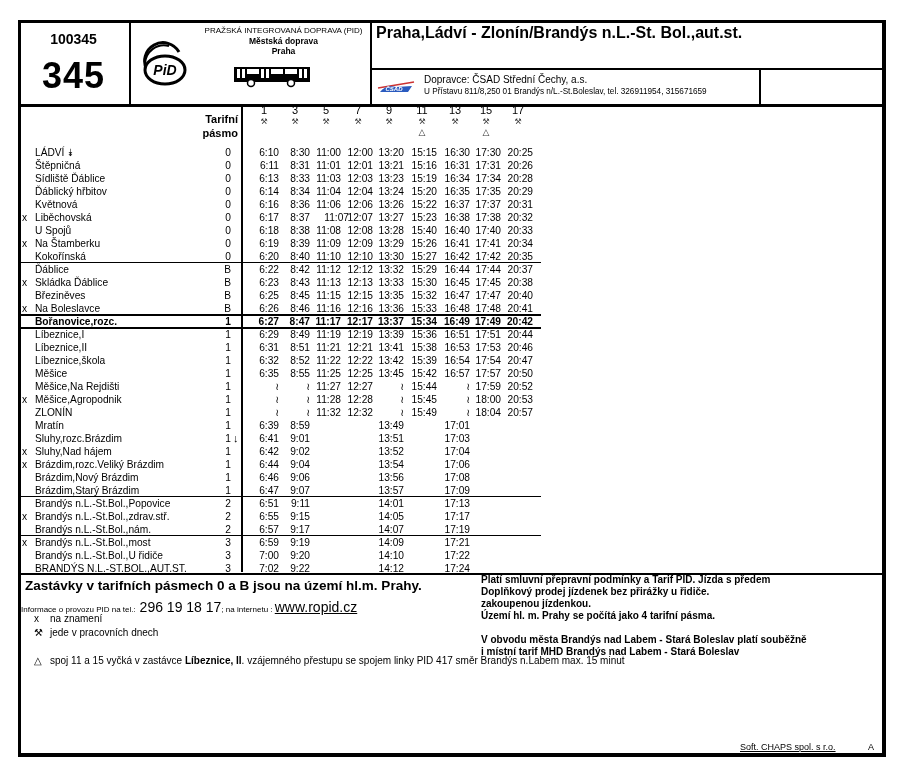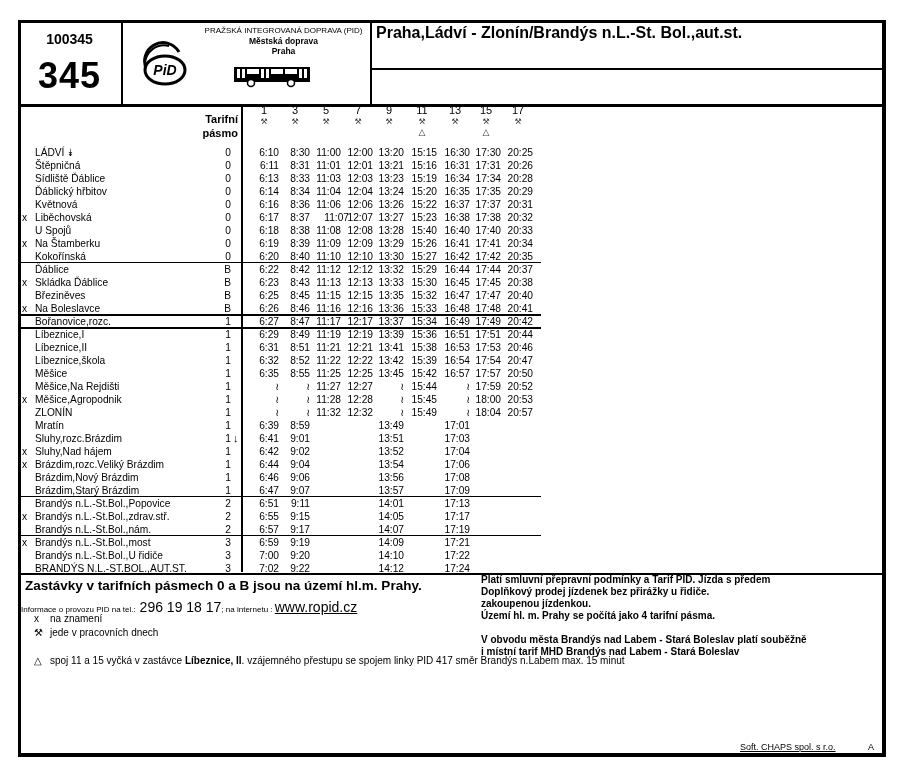--- a/index.html
+++ b/index.html
@@ -1,19 +1,19 @@
 <!DOCTYPE html>
 <html><head>
 <meta charset="utf-8">
 <style>
   html, body { margin:0; padding:0; background:#fff; }
   body { width:900px; height:778px; position:relative; font-family:"Liberation Sans", sans-serif; color:#000; overflow:hidden; }
   .frame { position:absolute; left:18px; top:20px; width:868px; height:737px; border:3px solid #000; border-right-width:4px; border-bottom-width:4px; box-sizing:border-box; }
   .hdr { position:absolute; left:18px; top:20px; width:868px; height:84px; }
-  .cell-num { position:absolute; left:0; top:0; width:105px; height:84px; border-right:2px solid #000; box-sizing:border-box; text-align:center; }
+  .cell-num { position:absolute; left:0; top:0; width:113px; height:84px; border-right:2px solid #000; box-sizing:border-box; text-align:center; }
   .code { font-size:14px; font-weight:bold; margin-top:11px; }
   .line { font-size:36px; font-weight:bold; margin-top:8px; letter-spacing:1px; }
   .cell-pid { position:absolute; left:113px; top:0; width:241px; height:84px; border-right:2px solid #000; box-sizing:border-box; }
   .pid-logo { position:absolute; left:8px; top:20px; width:50px; height:50px; }
   .pid-text { position:absolute; left:70px; top:6px; width:165px; text-align:center; font-size:8px; line-height:10px; }
   .pid-text .b { font-weight:bold; font-size:8.5px; }
   .bus { position:absolute; left:102px; top:46px; width:78px; height:22px; }
   .cell-route { position:absolute; left:354px; top:0; width:514px; height:50px; border-bottom:2px solid #000; box-sizing:border-box; }
   .route-title { font-size:16px; font-weight:bold; margin:4px 0 0 4px; }
   .cell-oper { position:absolute; left:354px; top:50px; width:389px; height:34px; border-right:2px solid #000; box-sizing:border-box; }
@@ -22,21 +22,21 @@
   .oper2 { position:absolute; left:52px; top:17px; font-size:8.2px; }
   .cell-valid { position:absolute; left:743px; top:50px; width:122px; height:34px; text-align:center; font-size:11px; font-weight:bold; line-height:15px; padding-top:2px; box-sizing:border-box; }
   .hdr-line { position:absolute; left:18px; top:104px; width:868px; height:0; border-top:3px solid #000; }
   .tt-divider { position:absolute; left:241px; top:107px; width:0; height:465px; border-left:2px solid #000; }
   .tarif-hdr { position:absolute; left:180px; top:112px; font-size:11px; font-weight:bold; text-align:right; line-height:14px; width:58px; }
   .trip-hdr { position:absolute; top:105px; font-size:11px; text-align:center; width:30px; line-height:11px; }
   .trip-hdr .sym { font-size:8px; display:block; color:#333; }
   .trip-hdr .tri { font-size:9px; display:block; height:11px; color:#333; }
   .rows { position:absolute; left:21px; top:146px; width:520px; }
   .row { position:relative; height:13px; font-size:10.2px; line-height:13px; white-space:nowrap; }
-  .row.bold { font-weight:normal; }
+  .row.bold { font-weight:bold; }
   .row .x { position:absolute; left:1px; width:10px; }
   .row .name { position:absolute; left:14px; }
   .row .zone { position:absolute; left:196px; width:14px; text-align:right; }
   .row .t { position:absolute; width:32px; text-align:right; }
   .sep-thin { position:absolute; left:21px; width:520px; height:0; border-top:1px solid #000; }
   .sep-thick { position:absolute; left:21px; width:520px; height:0; border-top:2px solid #000; }
   .arrow { position:absolute; left:233px; top:432px; width:10px; font-size:11px; font-weight:bold; }
   .tt-bottom { position:absolute; left:21px; top:573px; width:862px; height:0; border-top:2px solid #000; }
 
   .note-big { position:absolute; left:25px; top:578px; font-size:13.5px; font-weight:bold; }
@@ -83,20 +83,29 @@
       <rect x="52" y="3" width="12" height="5" fill="#fff"></rect>
       <rect x="66" y="3" width="3" height="9" fill="#fff"></rect>
       <rect x="71" y="3" width="3" height="9" fill="#fff"></rect>
       <circle cx="18" cy="17" r="3.5" fill="#fff" stroke="#000" stroke-width="1.5"></circle>
       <circle cx="58" cy="17" r="3.5" fill="#fff" stroke="#000" stroke-width="1.5"></circle>
     </svg>
   </div>
   <div class="cell-route">
     <div class="route-title">Praha,Ládví -  Zlonín/Brandýs n.L.-St. Bol.,aut.st.</div>
   </div>
+  <div class="cell-oper">
+    <svg class="csad-logo" viewBox="0 0 40 16">
+      <path d="M2 10 L38 4" stroke="#c33" stroke-width="1.5"></path>
+      <path d="M4 14 Q10 6 20 9 L36 8 L32 14 Z" fill="#2a5bbf"></path>
+      <text x="18" y="13" font-family="Liberation Sans, sans-serif" font-size="6" font-weight="bold" font-style="italic" fill="#fff" text-anchor="middle">ČSAD</text>
+    </svg>
+    <div class="oper1">Dopravce: ČSAD Střední Čechy, a.s.</div>
+    <div class="oper2">U Přístavu 811/8,250 01 Brandýs n/L.-St.Boleslav, tel. 326911954, 315671659</div>
+  </div>
 </div>
 <div class="hdr-line"></div>
 
 <div class="tt-divider"></div>
 <div class="tarif-hdr">
   <div>Tarifní</div>
   <div>pásmo</div>
 </div>
 
 <div id="trip-headers">

